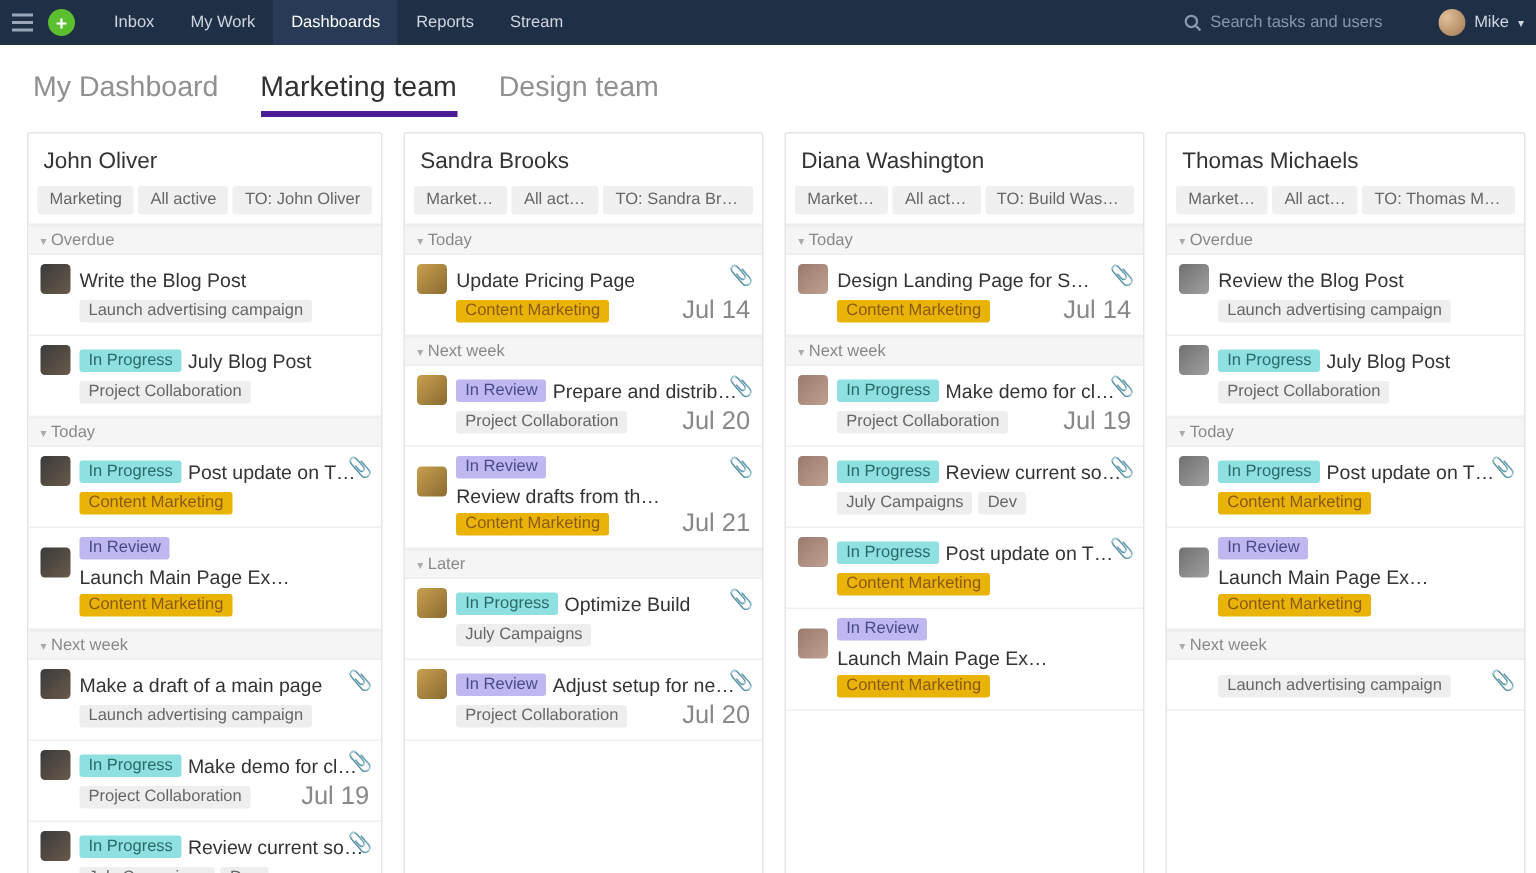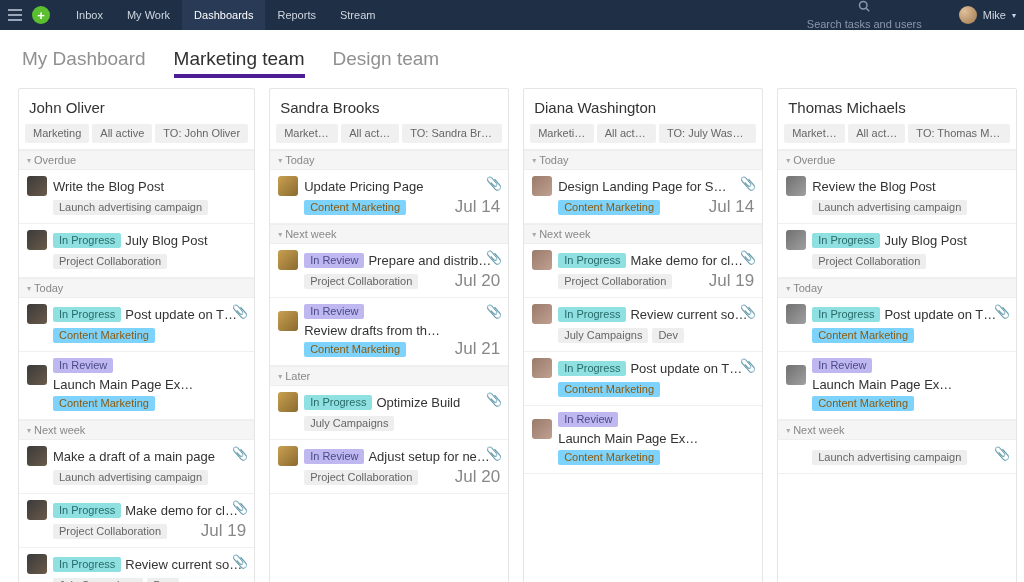--- a/index.html
+++ b/index.html
@@ -32,21 +32,21 @@
   width: 18px; height: 18px; background: #5bbf2f; border-radius: 50%;
   display: flex; align-items: center; justify-content: center; color: #fff; font-weight: bold;
   font-size: 13px; margin-right: 10px; cursor: pointer;
 }
 .nav-item {
   padding: 0 12px; height: 30px; display: flex; align-items: center;
   font-size: 11px; cursor: pointer; color: #cfd6e1;
 }
 .nav-item.active { background: #283a55; color: #fff; }
 .nav-right { margin-left: auto; display: flex; align-items: center; gap: 10px; }
-.search { display:flex; align-items:center; gap:6px; color:#8b97ab; font-size:11px;flex-direction:column; }
+.search { display:flex; align-items:center; gap:6px; color:#8b97ab; font-size:11px; }
 .search svg { width: 12px; height:12px; }
 .user { display:flex; align-items:center; gap:6px; color:#cfd6e1; font-size:11px;padding-left:27px; }
 .avatar-sm {
   width: 18px; height:18px; border-radius:50%; background:#c9a97b;
   background-image: radial-gradient(circle at 30% 30%, #e0c09a, #a07850);
 }
 .caret { font-size:8px; }
 
 
 .dash-tabs {
@@ -105,21 +105,21 @@
 }
 .st-progress { background:#8fe0e0; color:#2a6a6a; }
 .st-review   { background:#bfb8f0; color:#4a4a8a; }
 
 .task-meta {
   margin-left: 26px; margin-top: 4px; display:flex; flex-wrap:wrap; gap:4px; align-items:center;
 }
 .tag {
   font-size:11px; background:#eee; color:#666; padding:1px 6px 2px; border-radius:2px;
 }
-.tag.cm { background:#7dd3fc; color:#8a5a10; }
+.tag.cm { background:#eab308; color:#8a5a10; }
 .attach {
   position:absolute; right:6px; top:6px; color:#bbb; font-size:13px; transform:rotate(0deg);
 }
 .date {
   position:absolute; right:8px; bottom:6px; color:#888; font-size:17px;
 }
 </style>
 </head>
 <body>
 
@@ -338,21 +338,21 @@
         </div>
         <span class="attach">📎</span>
         <span class="date">Jul 20</span>
       </div>
     </div>
     <div class="column">
       <div class="col-head">Diana Washington</div>
       <div class="filters">
         <div class="filter">Marketing</div>
         <div class="filter">All active</div>
-        <div class="filter">TO: July Wash…</div>
+        <div class="filter">TO: Build Wash…</div>
       </div>
       <div class="section-head">Today</div>
       <div class="task">
         <div class="task-top">
           <div class="task-avatar av-dw"></div>
           <div class="task-title-line">
             <span class="task-title">Design Landing Page for Sum…</span>
           </div>
         </div>
         <div class="task-meta">

